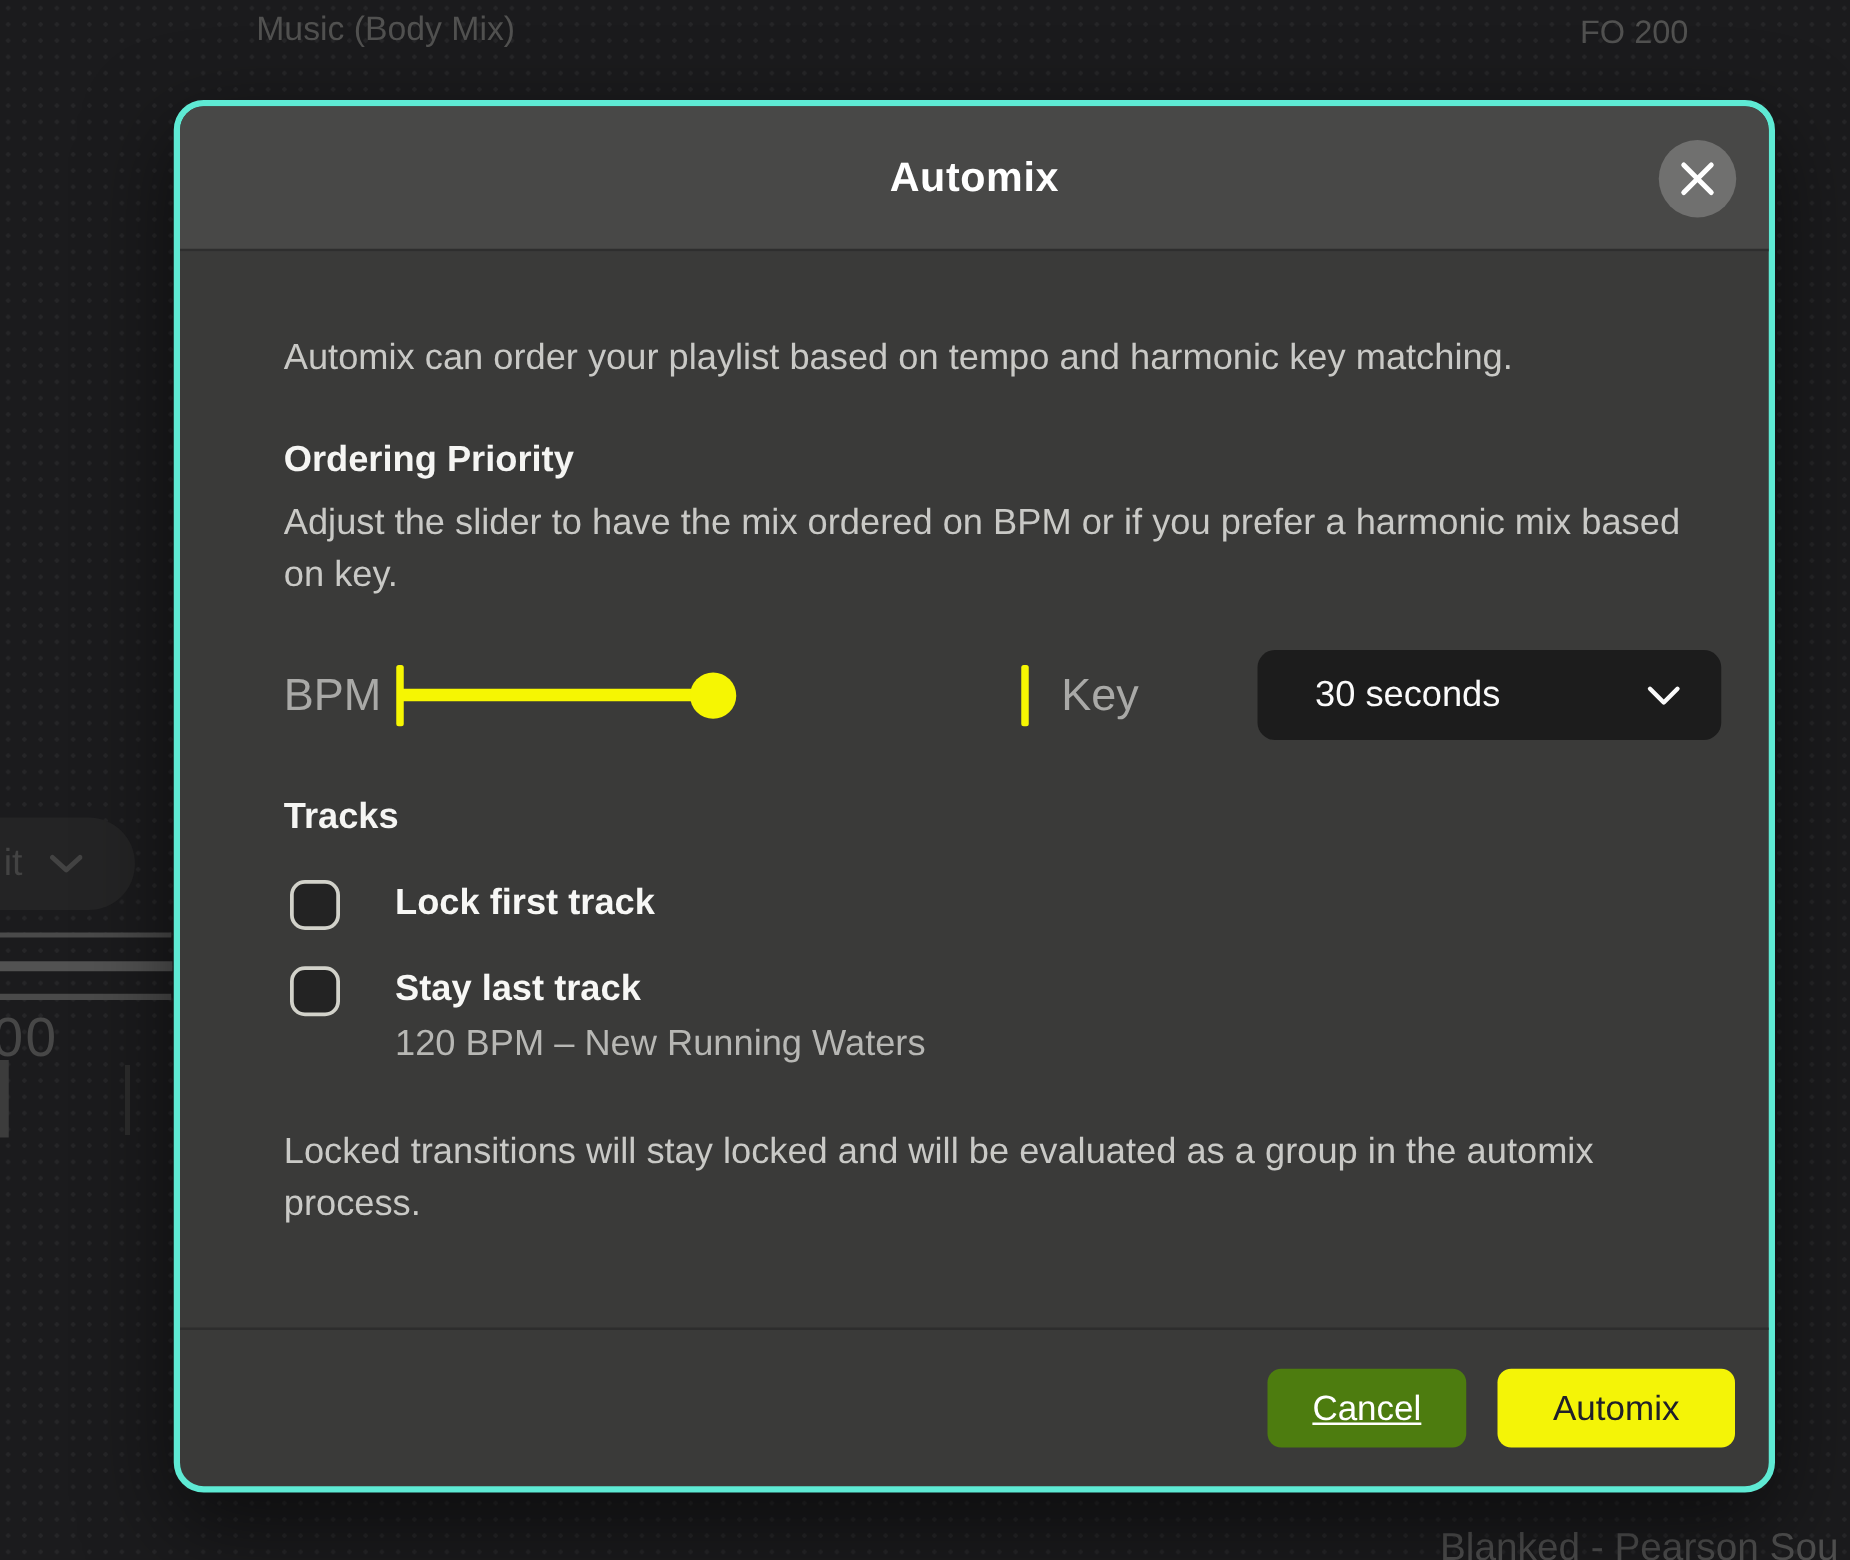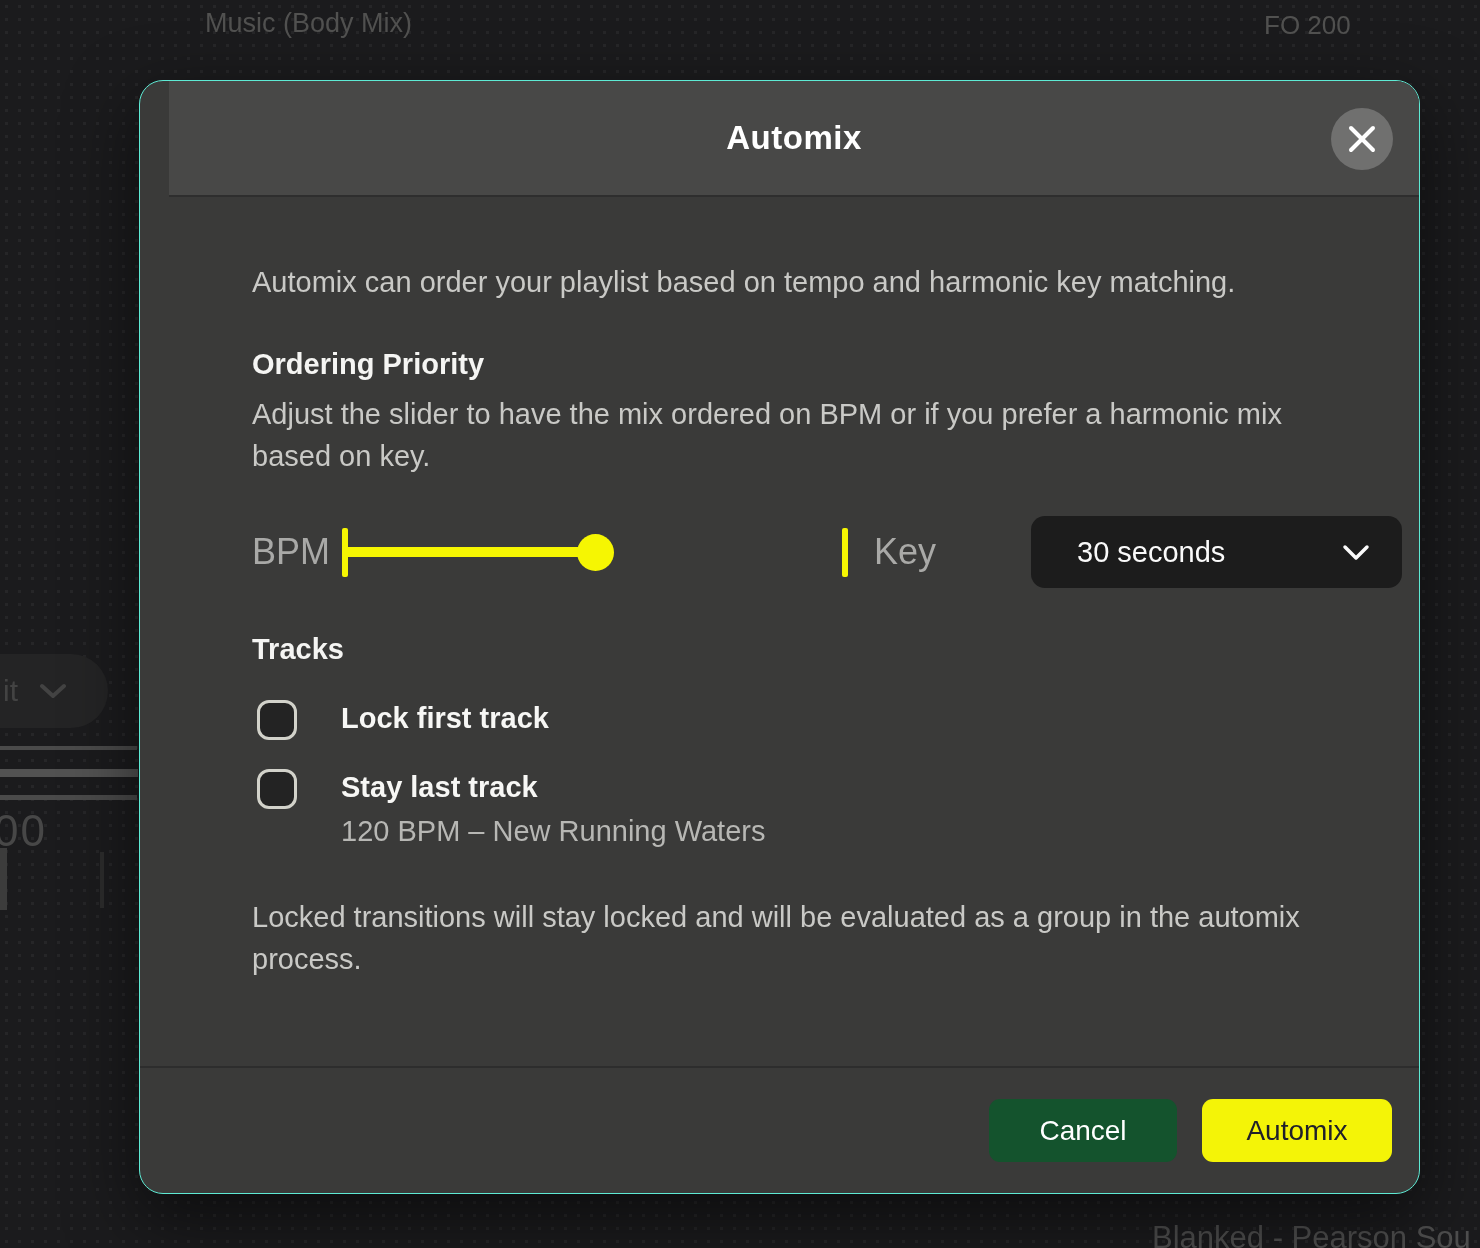--- a/index.html
+++ b/index.html
@@ -46,25 +46,24 @@
     font-size: 44px; color: #474747; letter-spacing: 2px;
   }
   .bg-vbar { position: absolute; left: 0; top: 848px; width: 7px; height: 62px; background: #3c3c3c; }
   .bg-vbar2 { position: absolute; left: 100px; top: 852px; width: 4px; height: 56px; background: #2c2c2c; }
 
   
   .modal {
     position: absolute; left: 139px; top: 80px;
     width: 1281px; height: 1114px;
     background: #3a3a39;
-    border: 1px solid #5eead4;
+    border: 5px solid #5eead4;
     border-radius: 24px;
     box-shadow: 0 24px 70px rgba(0,0,0,.55);
     overflow: hidden;
-    padding-left: 29px;
   }
   .modal-header {
     position: relative; height: 116px;
     background: #484847;
     border-bottom: 2px solid #2e2e2e;
     display: flex; align-items: center; justify-content: center;
   }
   .modal-title { color: #ffffff; font-size: 33px; font-weight: bold; letter-spacing: .5px; }
   .close-btn {
     position: absolute; right: 26px; top: 27px;
@@ -153,21 +152,21 @@
     height: 127px;
     border-top: 2px solid #2d2d2d;
     display: flex; align-items: center; justify-content: flex-end;
     padding-right: 27px; gap: 25px;
   }
   .btn {
     height: 63px; border: none; border-radius: 11px;
     font-family: inherit; font-size: 28px; cursor: pointer;
     display: flex; align-items: center; justify-content: center;
   }
-  .btn-cancel { width: 188px; background: #14532d; color: #ffffff; }
+  .btn-cancel { width: 159px; background: #4d7c0f; color: #ffffff; text-decoration: underline; }
   .btn-automix { width: 190px; background: #f4f407; color: #20202a; font-weight: normal; }
 </style>
 </head>
 <body>
 
 <div>
   <div class="bg-label bg-top-left">Music (Body Mix)</div>
   <div class="bg-label bg-top-right">FO 200</div>
 
   <div class="bg-pill">

